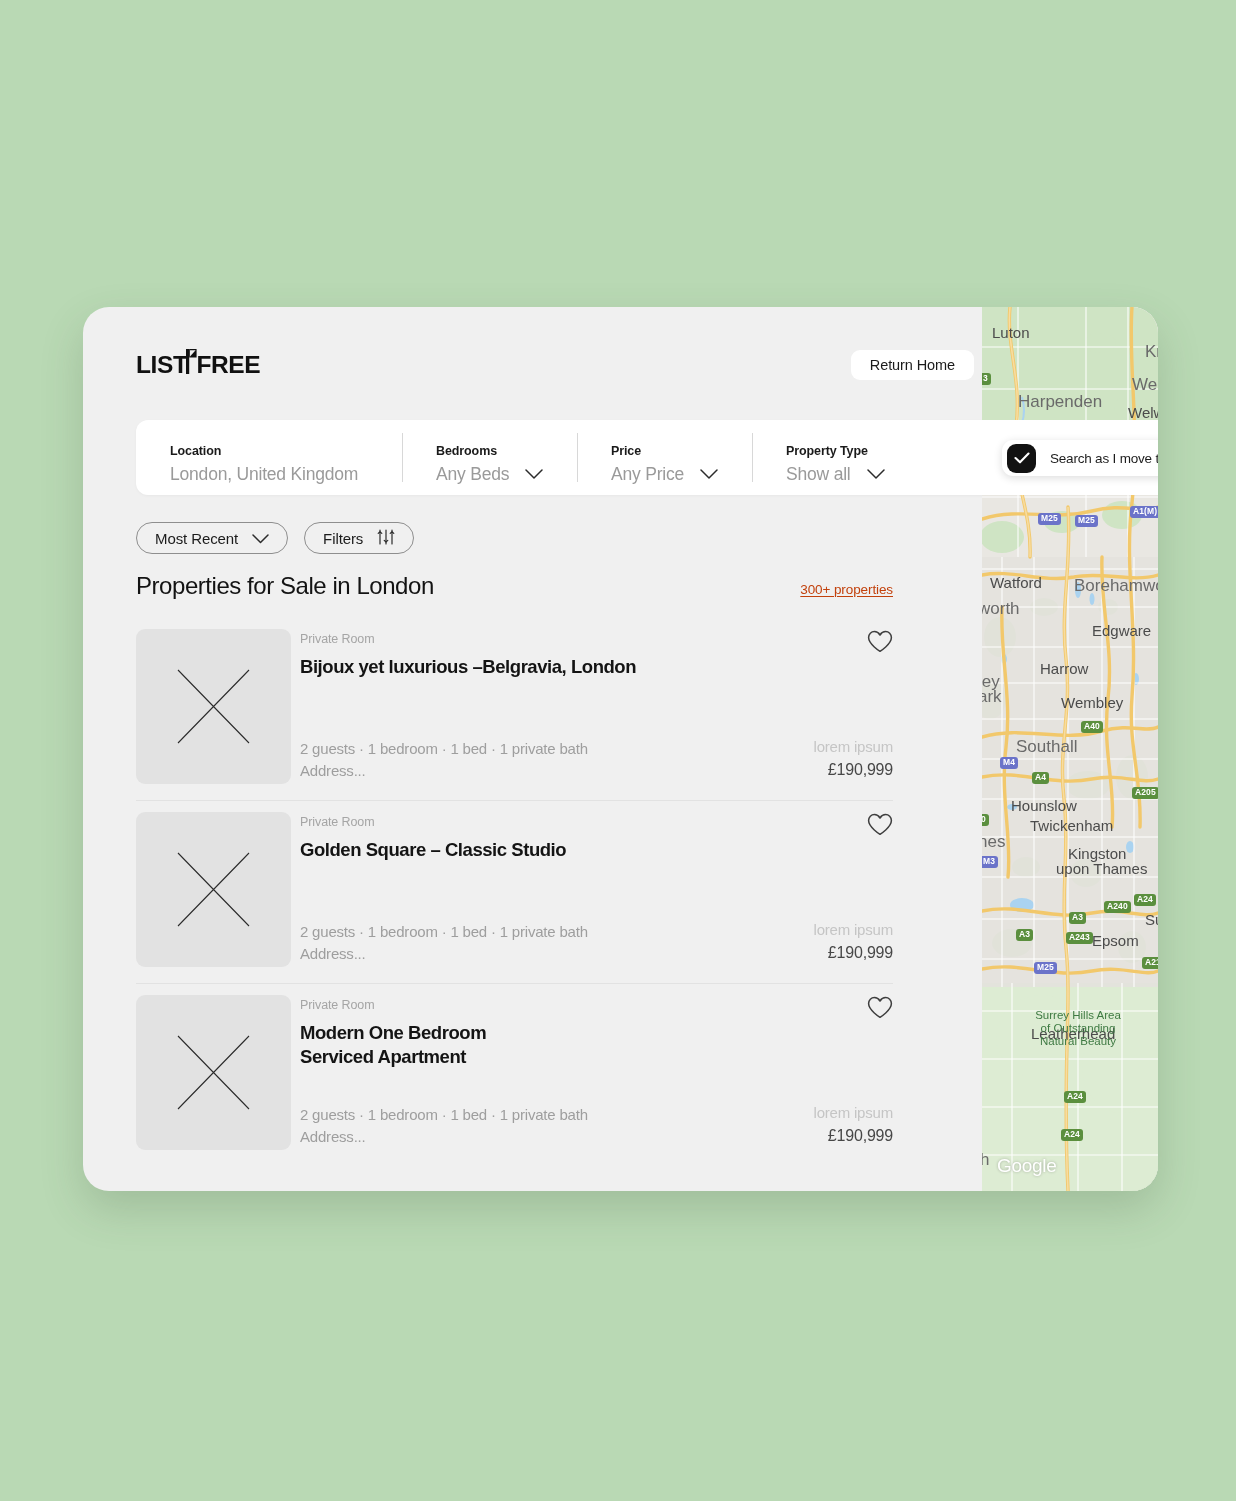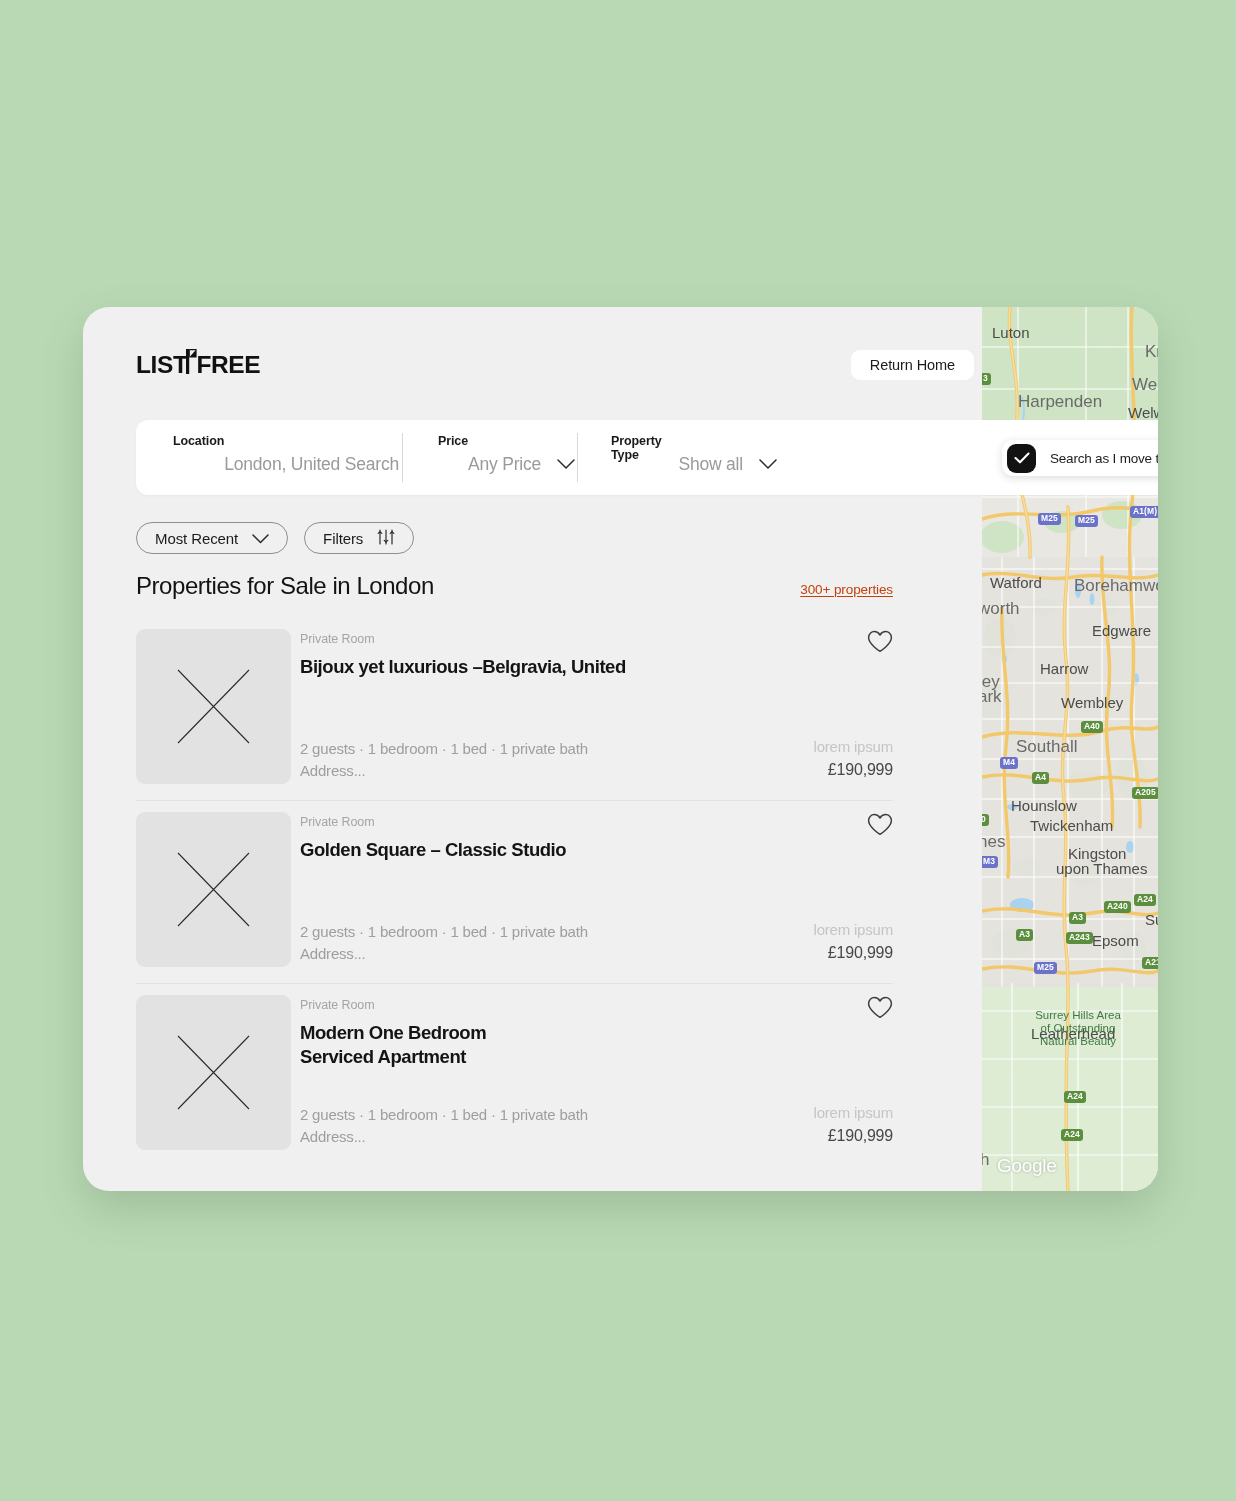--- a/index.html
+++ b/index.html
@@ -92,21 +92,21 @@
     border-radius: 12px;
     display: flex;
     align-items: stretch;
     box-shadow: 0 1px 3px rgba(0,0,0,0.04);
   }
 
   .search-field {
     position: relative;
     padding: 14px 0 0 34px;
     display: flex;
-    flex-direction: row;
+    flex-direction: column;
     justify-content: center;
   }
   .search-field.loc   { width: 266px; }
   .search-field.beds  { width: 175px; }
   .search-field.price { width: 175px; }
   .search-field.ptype { width: 200px; }
 
   .search-field + .search-field::before {
     content: "";
     position: absolute;
@@ -404,24 +404,35 @@
     </div>
 
     <button class="return-home-btn">Return Home</button>
   </div>
 
   <div class="search-bar">
 
     <div class="search-field loc">
       <div class="field-label">Location</div>
       <div class="field-value-row">
-        <div class="field-value">London, United Search</div>
-      </div>
-    </div>
-
+        <div class="field-value">London, United Kingdom</div>
+      </div>
+    </div>
+
+    <div class="search-field beds">
+      <div class="field-label">Bedrooms</div>
+      <div class="field-value-row">
+        <div class="field-value">Any Beds</div>
+        <span class="chevron">
+          <svg width="18" height="11" viewBox="0 0 18 11">
+                <path d="M1 1 L9 9 L17 1" stroke="#2b2b2b" stroke-width="1.5" fill="none" stroke-linecap="round" stroke-linejoin="round"></path>
+              </svg>
+        </span>
+      </div>
+    </div>
 
     <div class="search-field price">
       <div class="field-label">Price</div>
       <div class="field-value-row">
         <div class="field-value">Any Price</div>
         <span class="chevron">
           <svg width="18" height="11" viewBox="0 0 18 11">
                 <path d="M1 1 L9 9 L17 1" stroke="#2b2b2b" stroke-width="1.5" fill="none" stroke-linecap="round" stroke-linejoin="round"></path>
               </svg>
         </span>
@@ -470,21 +481,21 @@
   <div class="listings">
 
     <div class="listing">
       <div class="thumb">
         <svg width="155" height="155" viewBox="0 0 155 155">
               <path d="M42 41 L113 114 M113 41 L42 114" stroke="#2b2b2b" stroke-width="1.1"></path>
             </svg>
       </div>
       <div class="listing-body">
         <div class="listing-kind">Private Room</div>
-        <div class="listing-title">Bijoux yet luxurious –Belgravia, United</div>
+        <div class="listing-title">Bijoux yet luxurious –Belgravia, London</div>
         <button class="heart-btn">
           <svg width="26" height="24" viewBox="0 0 26 24">
                 <path d="M13 21.3 C13 21.3 1.6 14.3 1.6 7.6 C1.6 4.0 4.3 1.6 7.4 1.6 C10.0 1.6 11.9 3.2 13 5.0 C14.1 3.2 16.0 1.6 18.6 1.6 C21.7 1.6 24.4 4.0 24.4 7.6 C24.4 14.3 13 21.3 13 21.3 Z" fill="none" stroke="#3e3e3e" stroke-width="1.5" stroke-linejoin="round"></path>
               </svg>
         </button>
         <div class="listing-foot">
           <div class="foot-left">
             <div>2 guests · 1 bedroom · 1 bed · 1 private bath</div>
             <div>Address...</div>
           </div>

